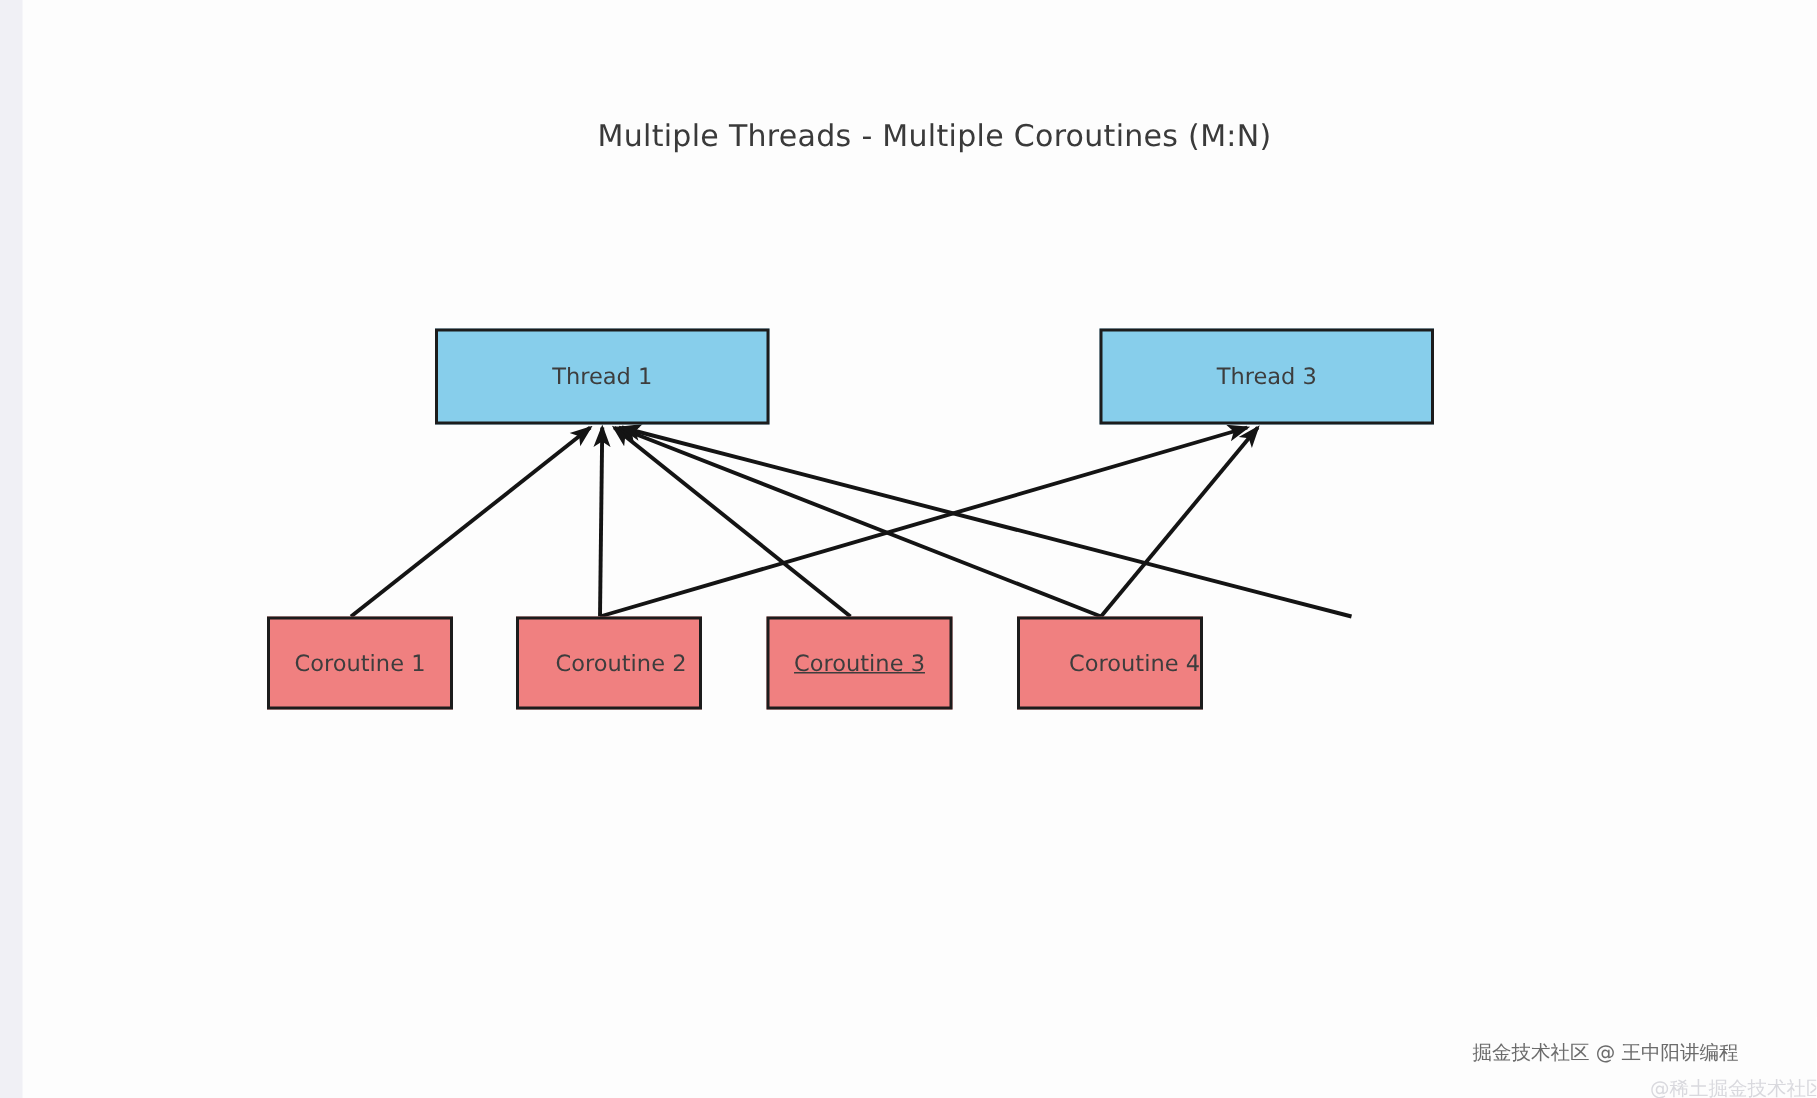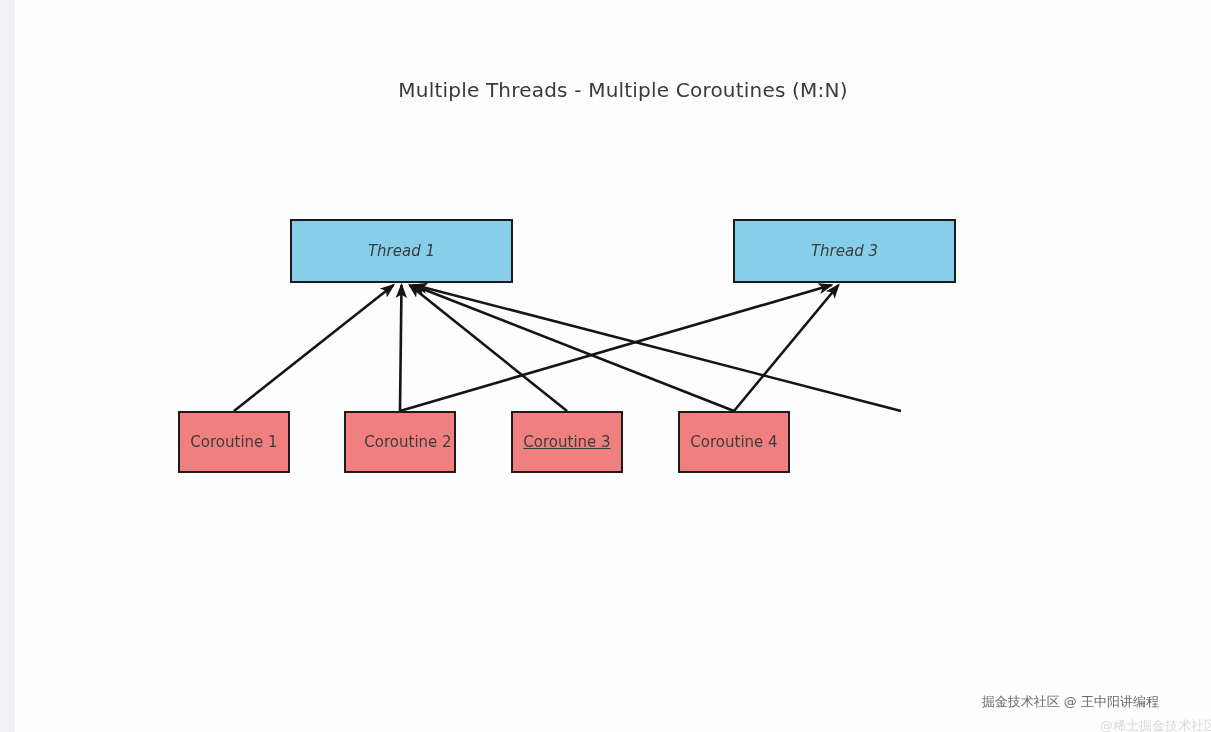--- a/index.html
+++ b/index.html
@@ -36,34 +36,33 @@
     justify-content: center;
     font-size: 15px;
     color: var(--label-color, #3d3d3d);
     z-index: 2;
   }
   .thread {
     background: var(--thread-fill, #87CEEB);
     width: 223px;
     height: 64px;
     top: 219px;
-    font-style: italic;
   }
   .coroutine {
     background: var(--coroutine-fill, #F08080);
-    width: 112px;
+    width: 124px;
     height: 62px;
     top: 411px;
   }
   #t1 { left: 290px; }
   #t2 { left: 733px; }
   #c1 { left: 178px; }
   #c2 { left: 344px; padding-left: 16px; }
   #c3 { left: 511px; text-decoration: underline; }
-  #c4 { left: 678px; }
+  #c4 { left: 678px; justify-content: flex-end; }
   #c5 { left: 845px; }
   #arrows {
     position: absolute;
     left: 0; top: 0;
     width: 1211px; height: 732px;
     z-index: 1;
     pointer-events: none;
   }
   #watermark-1 {
     position: absolute;

